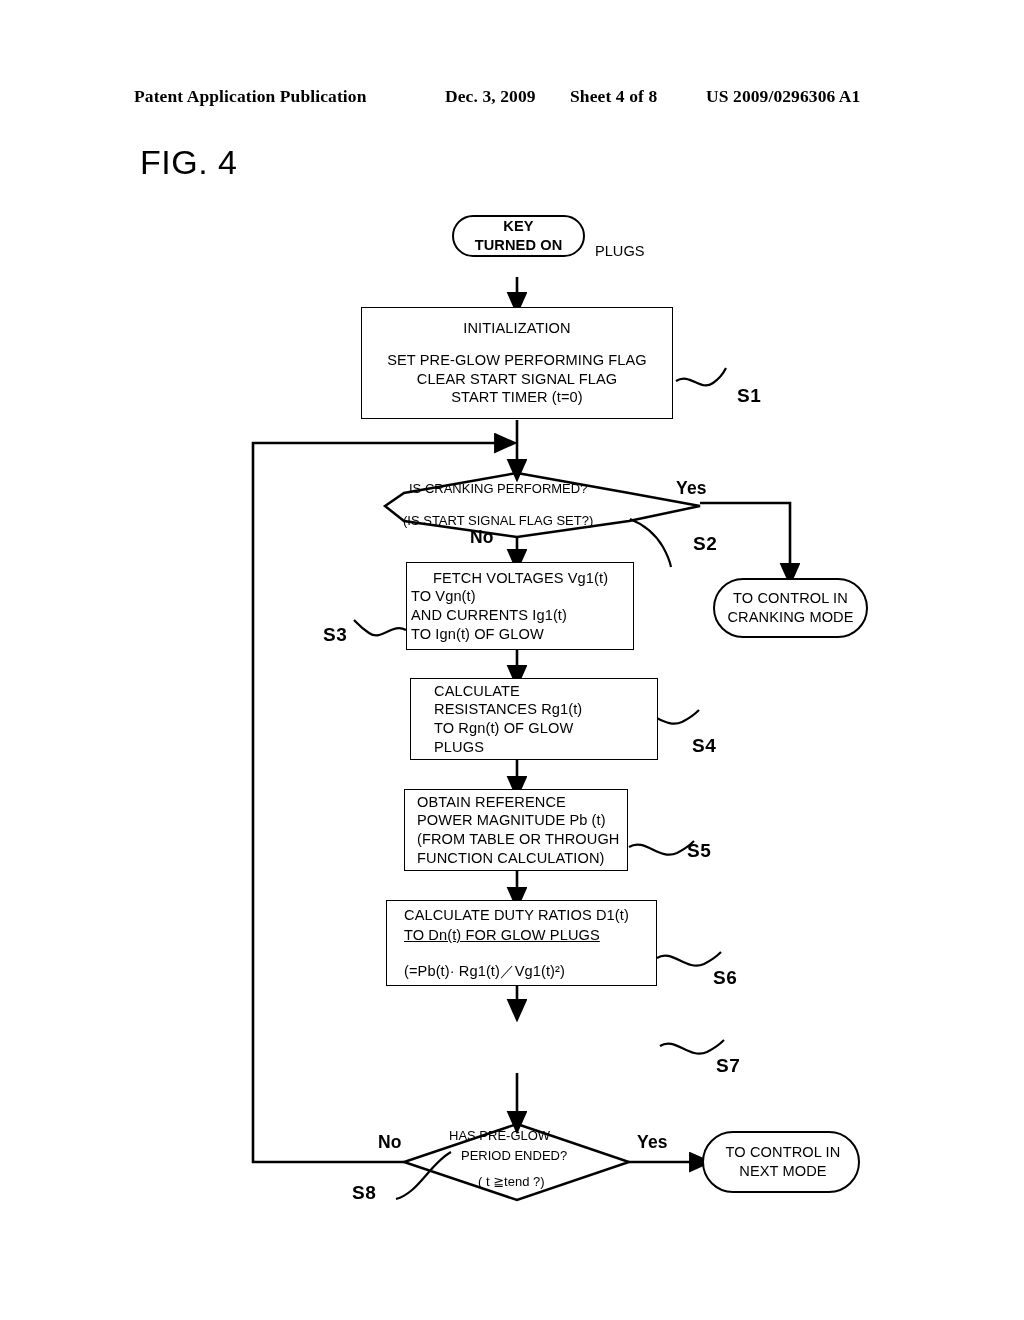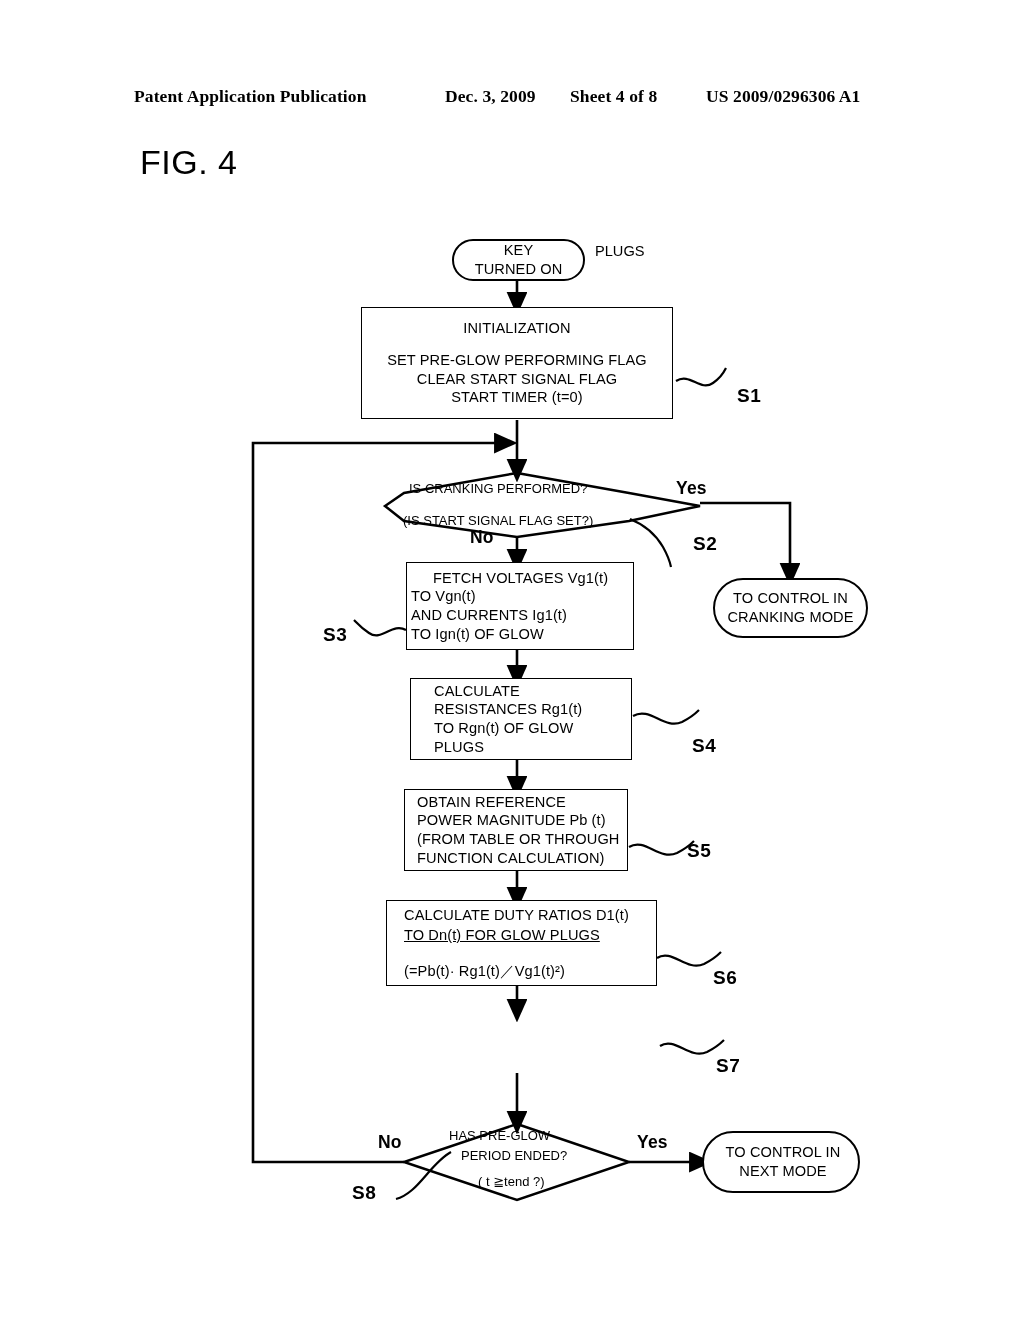--- a/index.html
+++ b/index.html
@@ -115,21 +115,21 @@
         <path d="M406,630 C392,622 382,642 369,633 C360,627 357,623 354,620"></path>
         <path d="M633,716 C650,706 664,730 682,722 C692,717 696,713 699,710"></path>
         <path d="M629,847 C645,837 659,861 677,853 C687,848 691,844 694,841"></path>
         <path d="M657,958 C672,948 686,972 704,964 C714,959 718,955 721,952"></path>
         <path d="M660,1046 C675,1036 689,1060 707,1052 C717,1047 721,1043 724,1040"></path>
         <path d="M451,1152 C436,1160 424,1180 412,1190 C405,1196 400,1198 396,1199"></path>
       </g>
     </g>
   </svg>
 
-  <div class="node term" style="left:452px;top:239px;width:133px;height:42px;">
+  <div class="node term" style="left:452px;top:215px;width:133px;height:42px;font-weight:bold;">
     <div class="ln c">KEY</div>
     <div class="ln c">TURNED ON</div>
   </div>
   <div class="plugs" style="left:595px;top:243px;">PLUGS</div>
 
   <div class="node box" style="left:361px;top:307px;width:312px;height:112px;padding:6px 3px;">
     <div class="ln c" style="margin-bottom:13px;">INITIALIZATION</div>
     <div class="ln c">SET PRE-GLOW  PERFORMING FLAG</div>
     <div class="ln c">CLEAR START SIGNAL FLAG</div>
     <div class="ln c">START TIMER (t=0)</div>
@@ -148,21 +148,21 @@
     <div class="ln l" style="margin-left:-22px;">AND  CURRENTS Ig1(t)</div>
     <div class="ln l" style="margin-left:-22px;">TO Ign(t) OF GLOW</div>
   </div>
   <div class="step" style="left:323px;top:624px;">S3</div>
 
   <div class="node term" style="left:713px;top:578px;width:155px;height:60px;">
     <div class="ln c">TO CONTROL IN</div>
     <div class="ln c">CRANKING MODE</div>
   </div>
 
-  <div class="node box" style="left:410px;top:678px;width:222px;height:82px;padding:4px 0 4px 23px;">
+  <div class="node box" style="left:410px;top:678px;width:248px;height:82px;padding:4px 0 4px 23px;">
     <div class="ln l">CALCULATE</div>
     <div class="ln l">RESISTANCES Rg1(t)</div>
     <div class="ln l">TO Rgn(t) OF GLOW</div>
     <div class="ln l">PLUGS</div>
   </div>
   <div class="step" style="left:692px;top:735px;">S4</div>
 
   <div class="node box" style="left:404px;top:789px;width:224px;height:82px;padding:4px 0 4px 12px;">
     <div class="ln l">OBTAIN REFERENCE</div>
     <div class="ln l">POWER MAGNITUDE Pb (t)</div>

